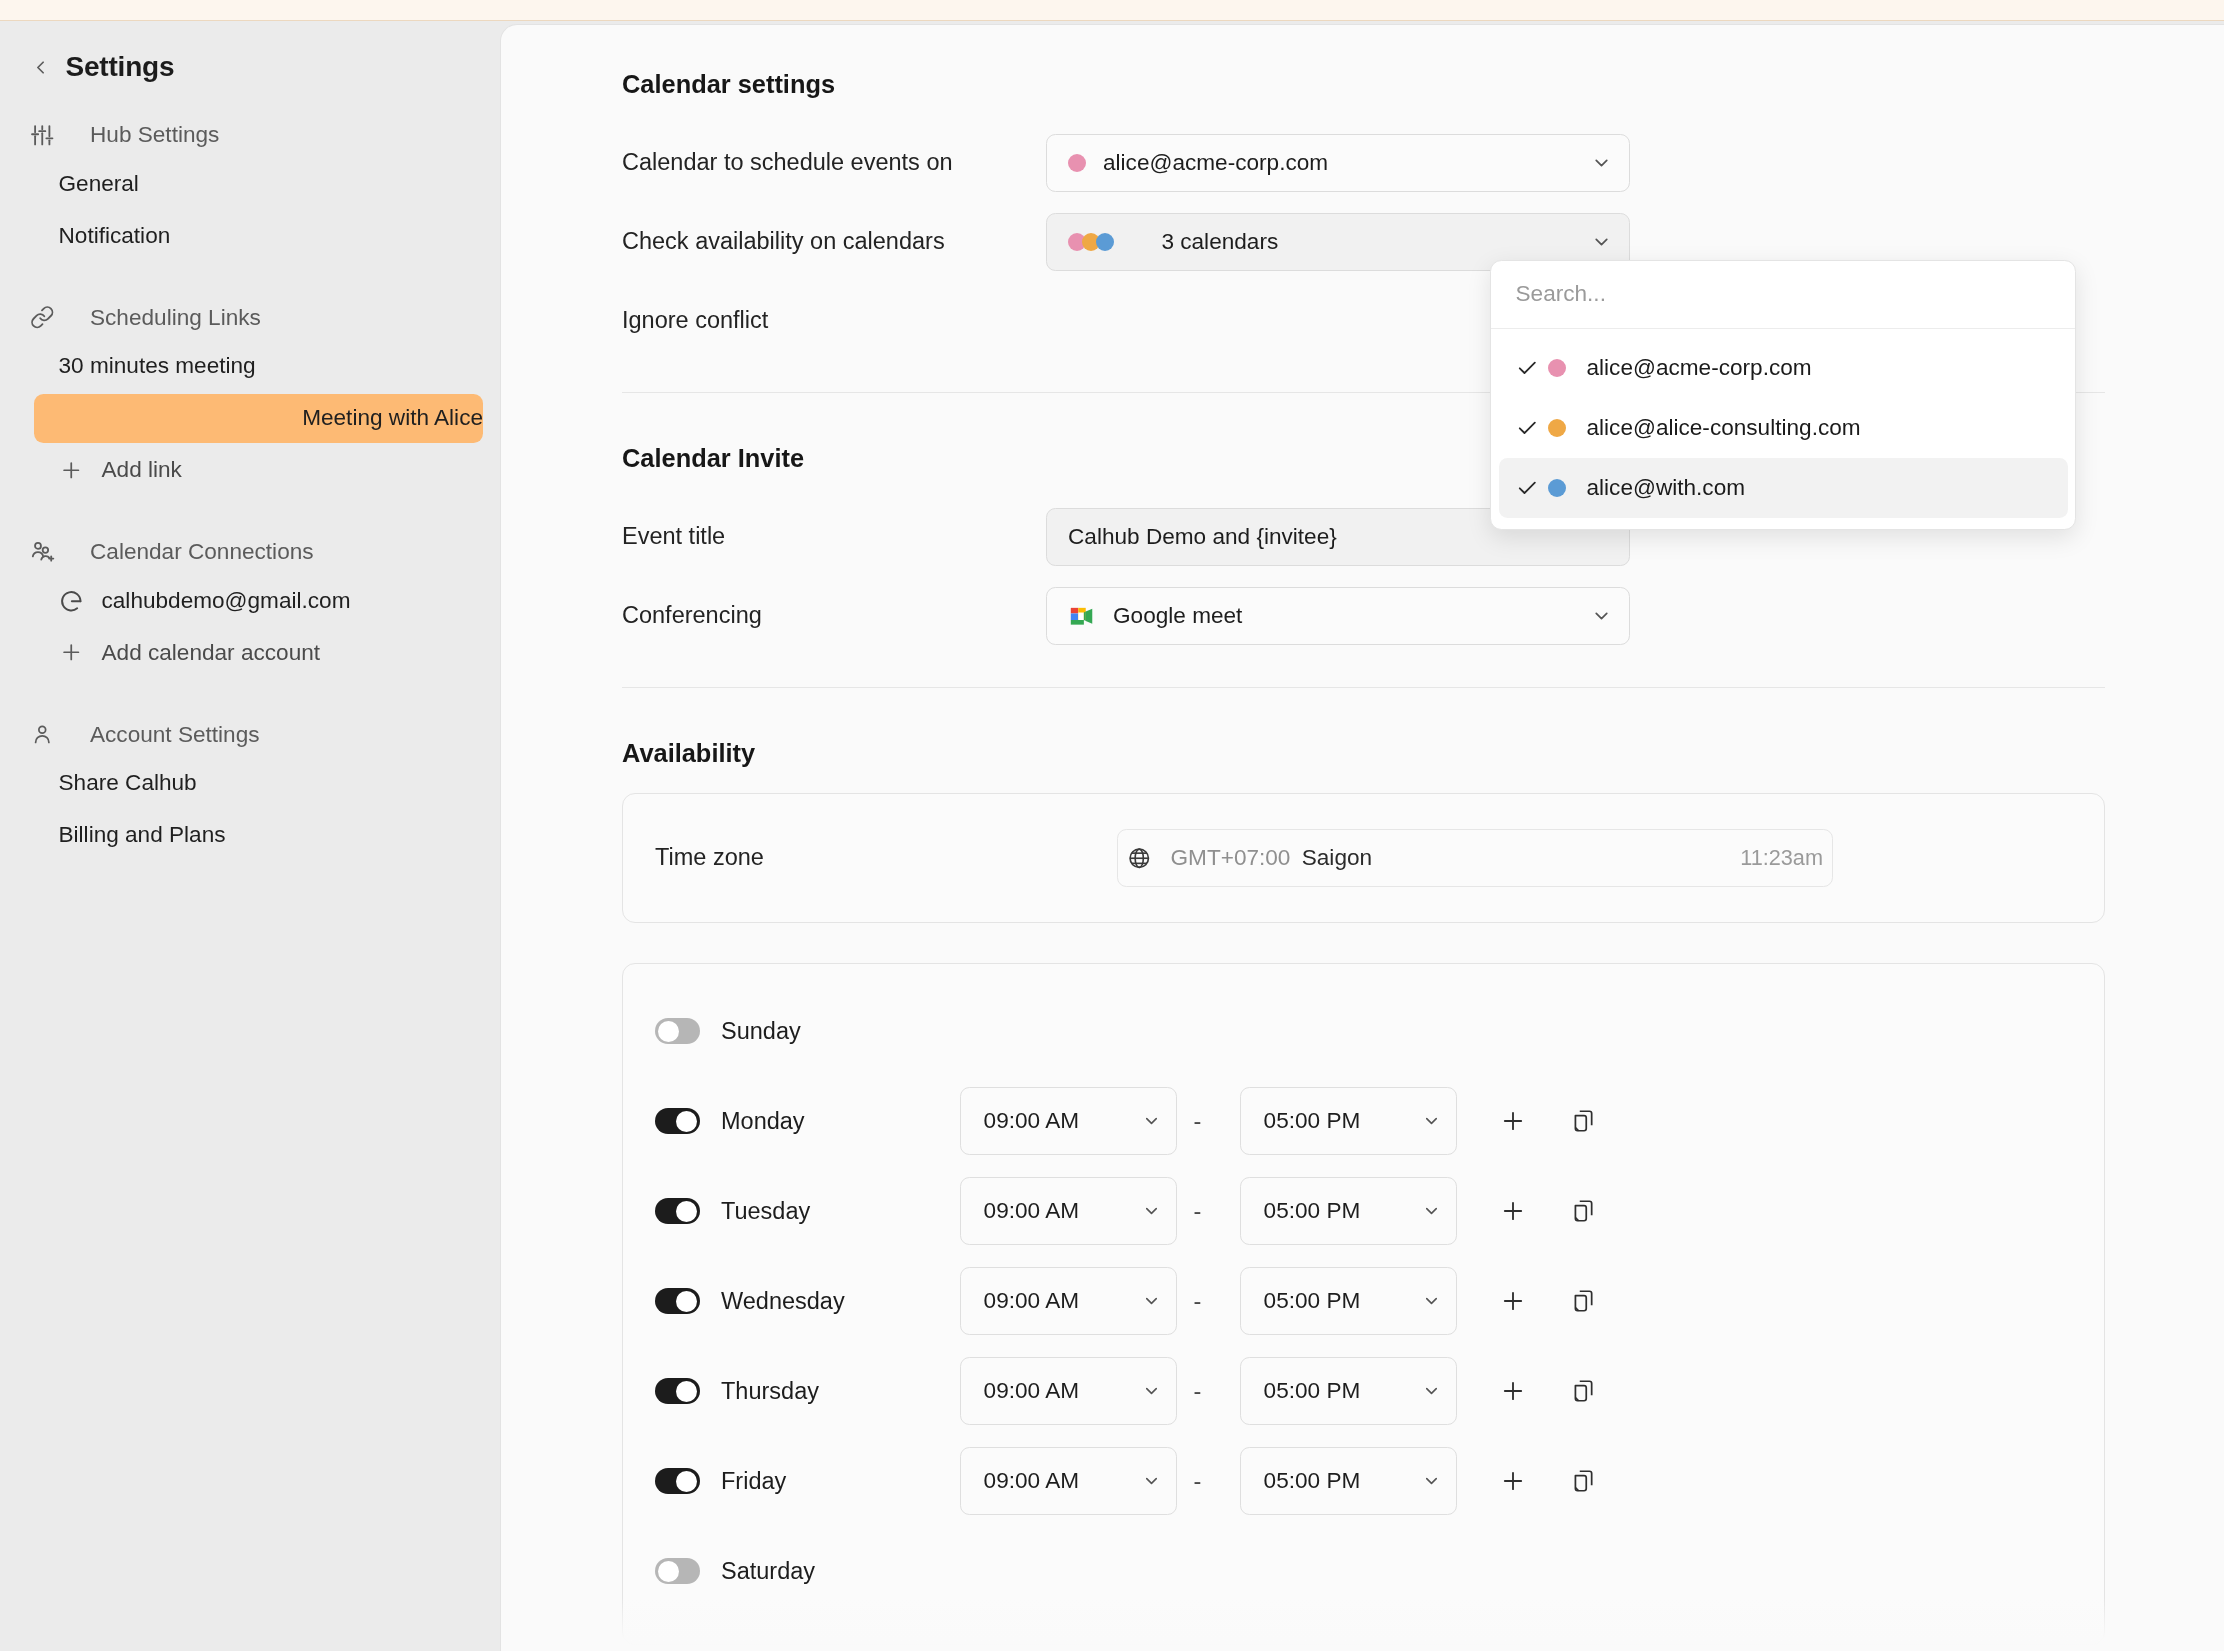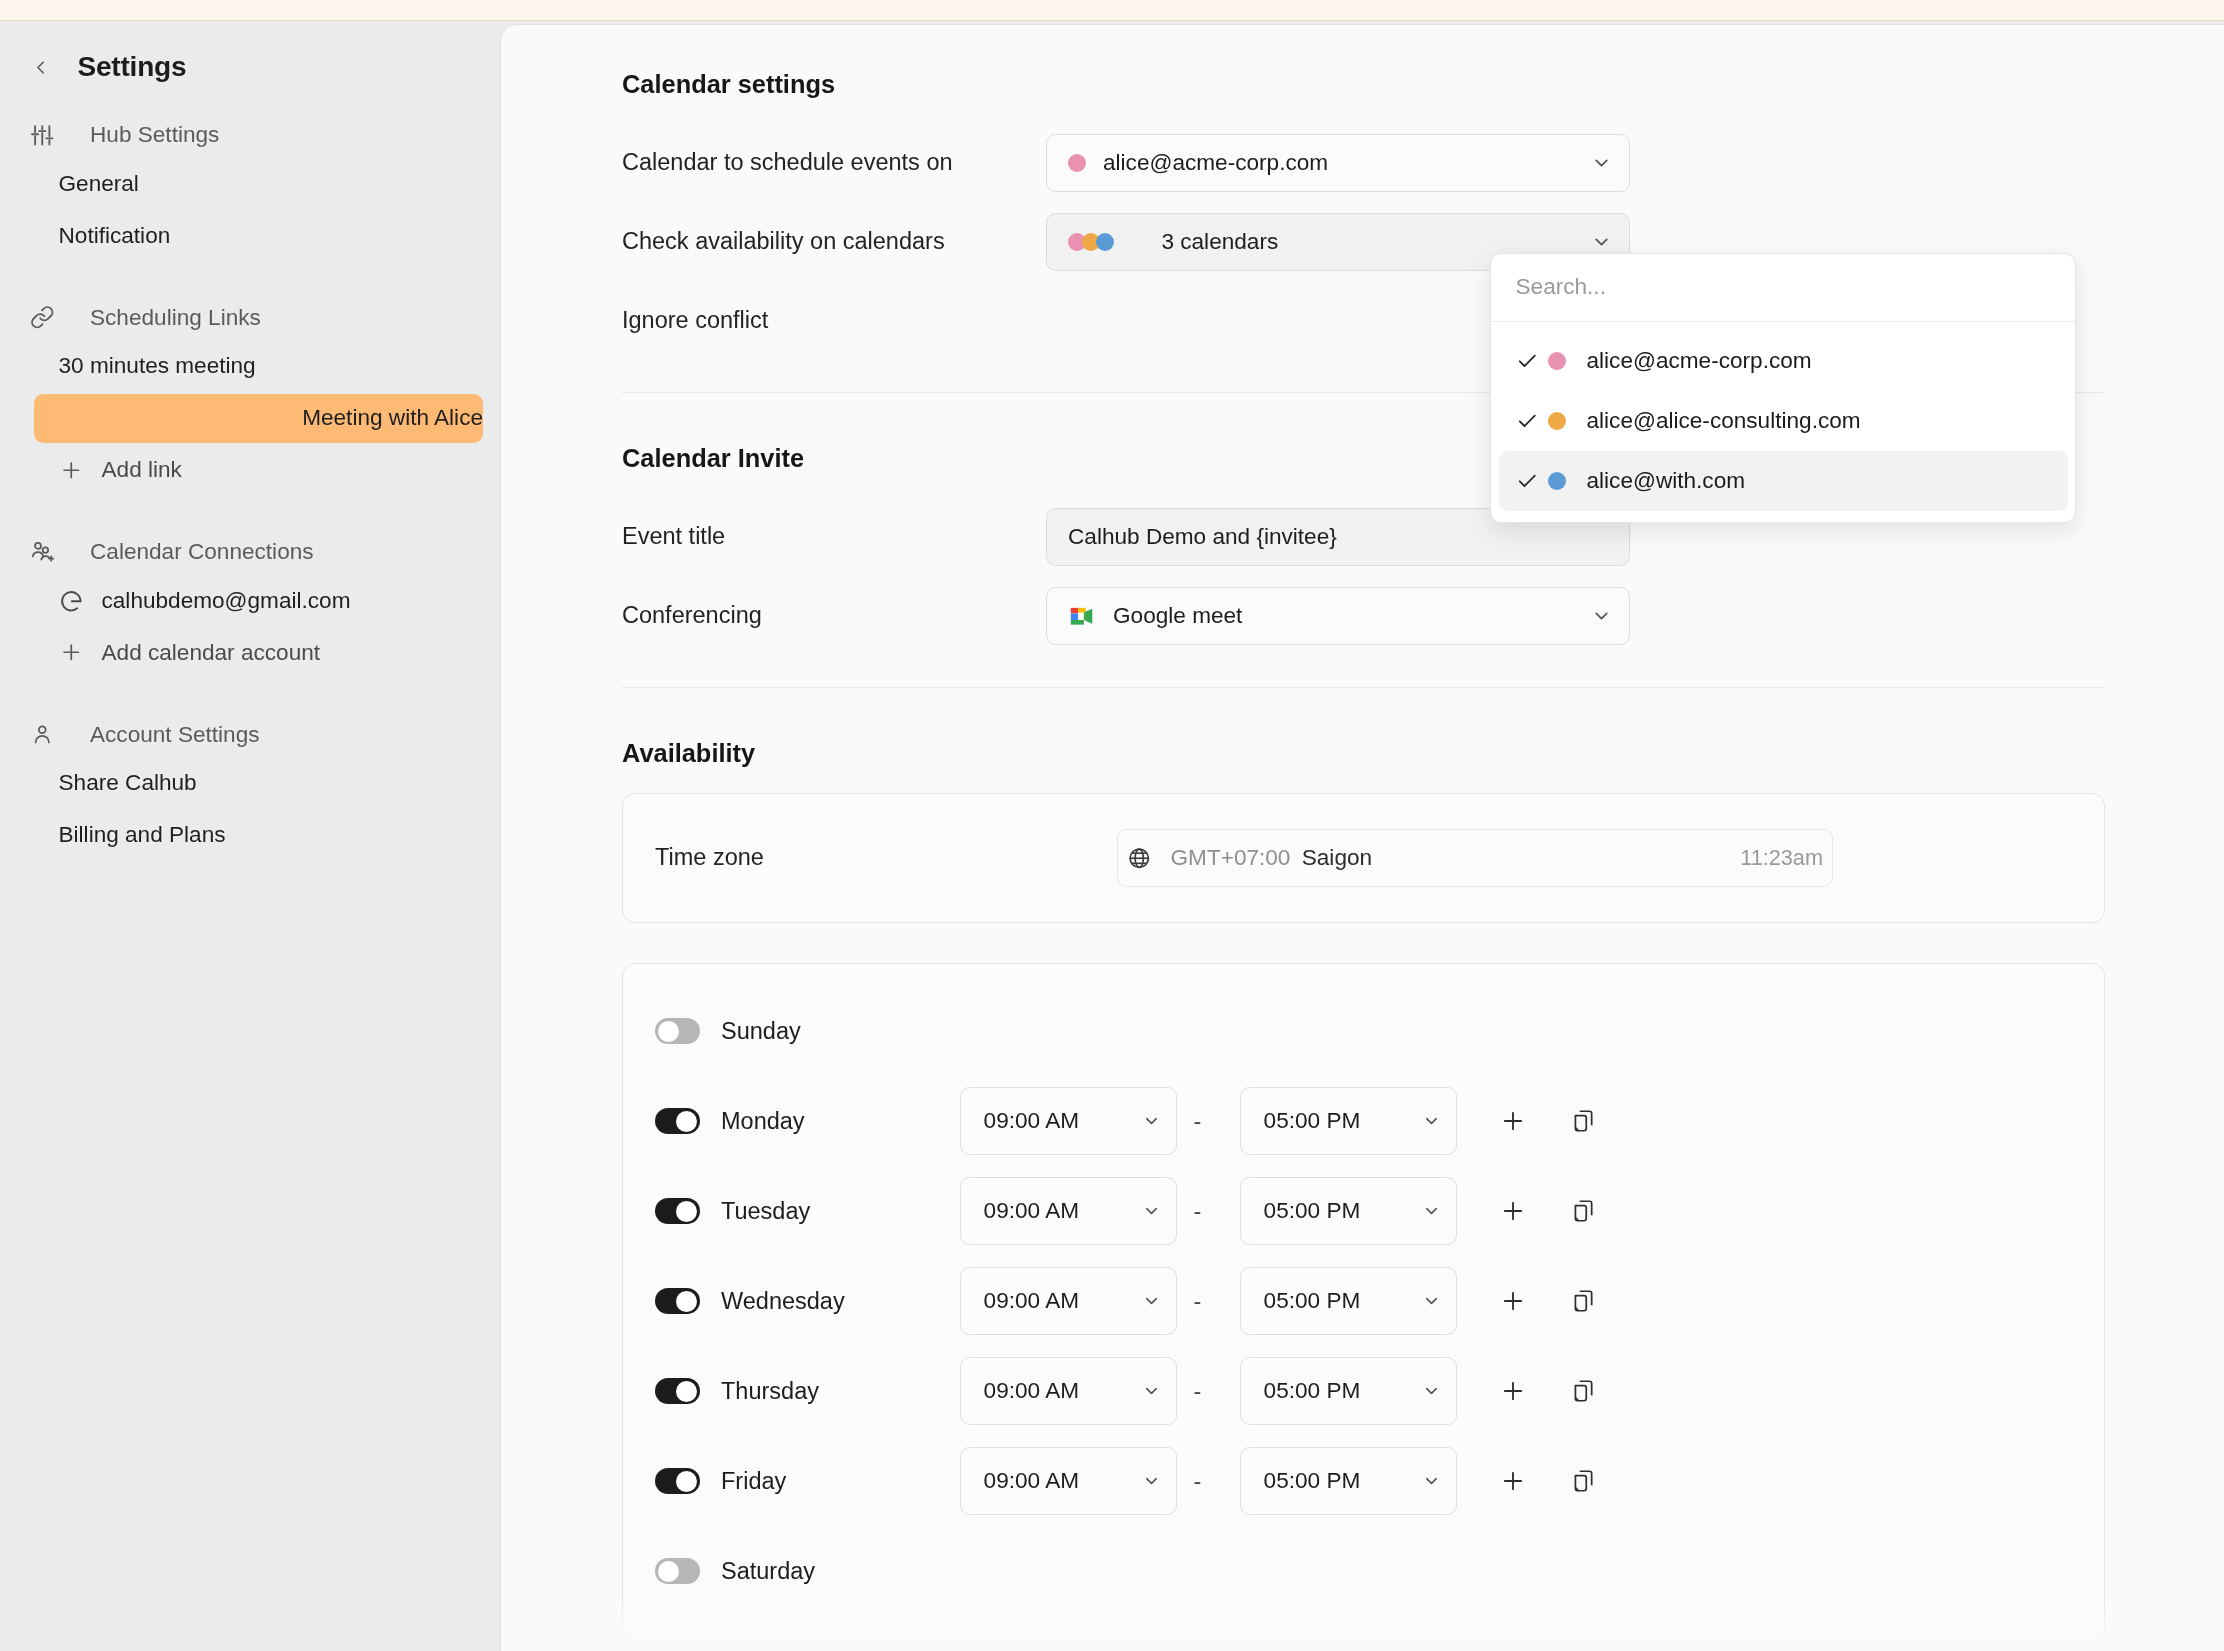--- a/index.html
+++ b/index.html
@@ -19,21 +19,21 @@
     border-bottom: 1.9px solid #ecd8bf;
   }
 
   
   .sidebar {
     position: absolute; top: 22.6px; left: 0; width: 500px; height: 1629px;
     background: #ebebeb;
     padding-top: 19px;
   }
   .sidebar-header {
-    display: flex; align-items: center; gap: 25px;
+    display: flex; align-items: center; gap: 13px;
     padding: 7.5px 0 7.5px 28px;
     height: 51px;
   }
   .back-chevron {
     width: 24.5px; height: 24.5px; display: flex; align-items: center; justify-content: center;
     color: #5c5c5c; cursor: pointer;
   }
   .sidebar-title {
     font-size: 28px; font-weight: 600; color: #1c1c1c; letter-spacing: -0.2px;
   }
@@ -123,21 +123,21 @@
   .divider {
     height: 0.9px; background: #e6e6e6;
     margin: 32px 121px 0 121px;
     width: 1483px;
   }
 
   
   .dropdown {
     position: absolute;
     left: 989px;
-    top: 228px;
+    top: 235px;
     width: 586px;
     background: #ffffff;
     border: 0.9px solid #e4e4e4;
     border-radius: 11.3px;
     box-shadow: 0 7.5px 24.5px rgba(0,0,0,0.10);
     z-index: 40;
     overflow: hidden;
   }
   .dd-search {
     height: 68px;

